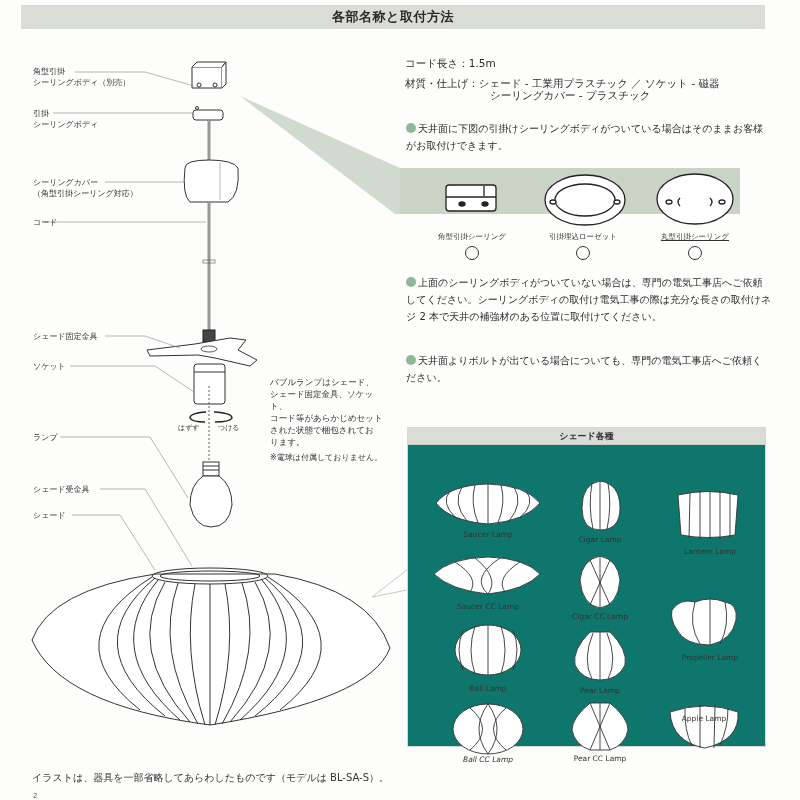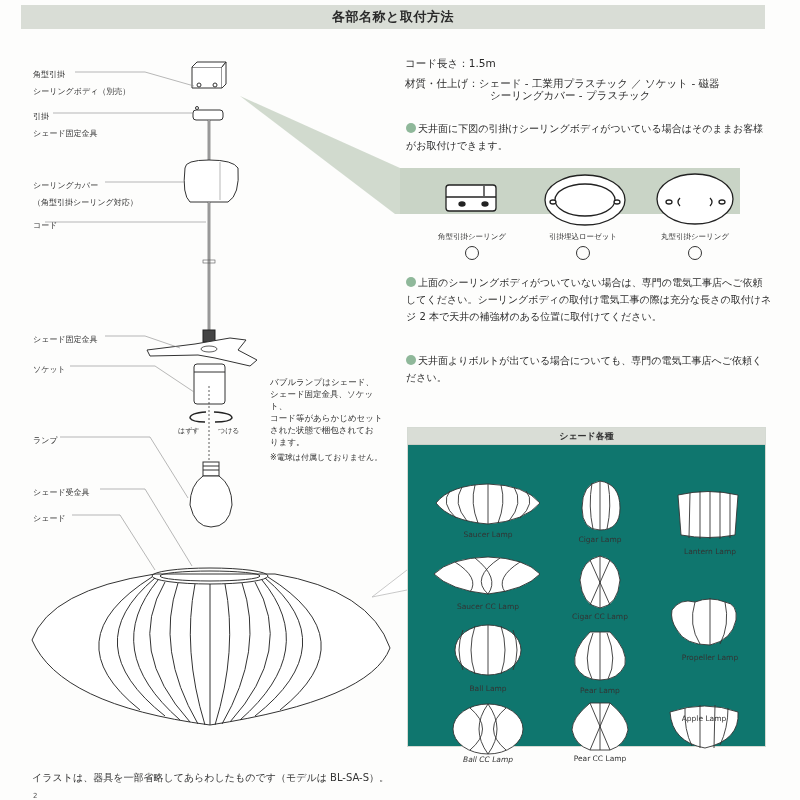--- a/index.html
+++ b/index.html
@@ -6,21 +6,21 @@
   html, body { width: 800px; height: 800px; background: #fdfdfc; overflow: hidden; }
   body { position: relative; font-family: "DejaVu Sans", sans-serif; color: #2b2b2b; }
 
   .title-bar {
     position: absolute; left: 21px; top: 5px; width: 480px; height: 24px;
     width: 744px; background: #d9ddd6;
     display: flex; align-items: center; justify-content: center;
   }
   .title-bar span { font-size: 13px; font-weight: bold; color: #2a2a2a; letter-spacing: 0.5px; }
 
-  .label { position: absolute; font-size: 8px; line-height: 17px; color: #333; white-space: nowrap; }
+  .label { position: absolute; font-size: 8px; line-height: 11px; color: #333; white-space: nowrap; }
 
   .diagram-svg { position: absolute; left: 0; top: 0; width: 800px; height: 800px; pointer-events: none; }
 
   .note { position: absolute; left: 270px; top: 376px; font-size: 8.5px; line-height: 12px; color: #333; white-space: pre-line; width: 120px; }
   .note2 { position: absolute; left: 270px; top: 452px; font-size: 8px; color: #333; }
 
   .spec { position: absolute; left: 405px; font-size: 10.5px; color: #2a2a2a; white-space: nowrap; }
 
   .bullet { position: absolute; left: 406px; width: 366px; font-size: 10px; line-height: 17px; color: #2a2a2a; }
   .bullet .dot { display: inline-block; width: 10px; height: 10px; border-radius: 50%; background: #8fb89a; margin-right: 2px; vertical-align: -1px; }
@@ -129,21 +129,21 @@
     <polyline points="70,366 155,366 194,392"></polyline>
     <polyline points="60,437 150,437 188,498"></polyline>
     <polyline points="100,489 145,489 192,566"></polyline>
     <polyline points="72,515 120,515 155,570"></polyline>
   </g>
 </svg>
 
 <div class="label" style="left:33px;top:66px;white-space:pre-line;">角型引掛
 シーリングボディ（別売）</div>
 <div class="label" style="left:33px;top:108px;white-space:pre-line;">引掛
-シェード固定金具</div>
+シーリングボディ</div>
 <div class="label" style="left:33px;top:177px;white-space:pre-line;">シーリングカバー
 （角型引掛シーリング対応）</div>
 <div class="label" style="left:33px;top:217px;">コード</div>
 <div class="label" style="left:33px;top:331px;">シェード固定金具</div>
 <div class="label" style="left:33px;top:361px;">ソケット</div>
 <div class="label" style="left:33px;top:432px;">ランプ</div>
 <div class="label" style="left:33px;top:484px;">シェード受金具</div>
 <div class="label" style="left:33px;top:510px;">シェード</div>
 
 <div class="label" style="left:178px;top:423px;font-size:7px;">はずす</div>
@@ -182,21 +182,21 @@
   <g stroke="#222" stroke-width="1.3" fill="#fff">
     <ellipse cx="695" cy="199" rx="38" ry="25"></ellipse>
     <ellipse cx="669" cy="202" rx="3" ry="2"></ellipse>
     <ellipse cx="722" cy="202" rx="3" ry="2"></ellipse>
     <path d="M680,198 Q676,202 680,206" fill="none"></path>
     <path d="M710,198 Q714,202 710,206" fill="none"></path>
   </g>
 </svg>
 <div class="ceil-label" style="left:417px;top:232px;">角型引掛シーリング</div>
 <div class="ceil-label" style="left:528px;top:232px;">引掛埋込ローゼット</div>
-<div class="ceil-label" style="left:640px;top:232px;">丸型引掛シーリング</div>
+<div class="ceil-label" style="left:640px;top:232px;text-decoration:underline;">丸型引掛シーリング</div>
 <div class="ceil-circle" style="left:465px;top:246px;"></div>
 <div class="ceil-circle" style="left:576px;top:246px;"></div>
 <div class="ceil-circle" style="left:688px;top:246px;"></div>
 
 <div class="bullet" style="top:274px;">
   <span class="dot"></span><span class="txt">上面のシーリングボディがついていない場合は、専門の電気工事店へご依頼してください。シーリングボディの取付け電気工事の際は充分な長さの取付けネジ 2 本で天井の補強材のある位置に取付けてください。</span>
 </div>
 
 <div class="bullet" style="top:352px;">
   <span class="dot"></span><span class="txt">天井面よりボルトが出ている場合についても、専門の電気工事店へご依頼ください。</span>

